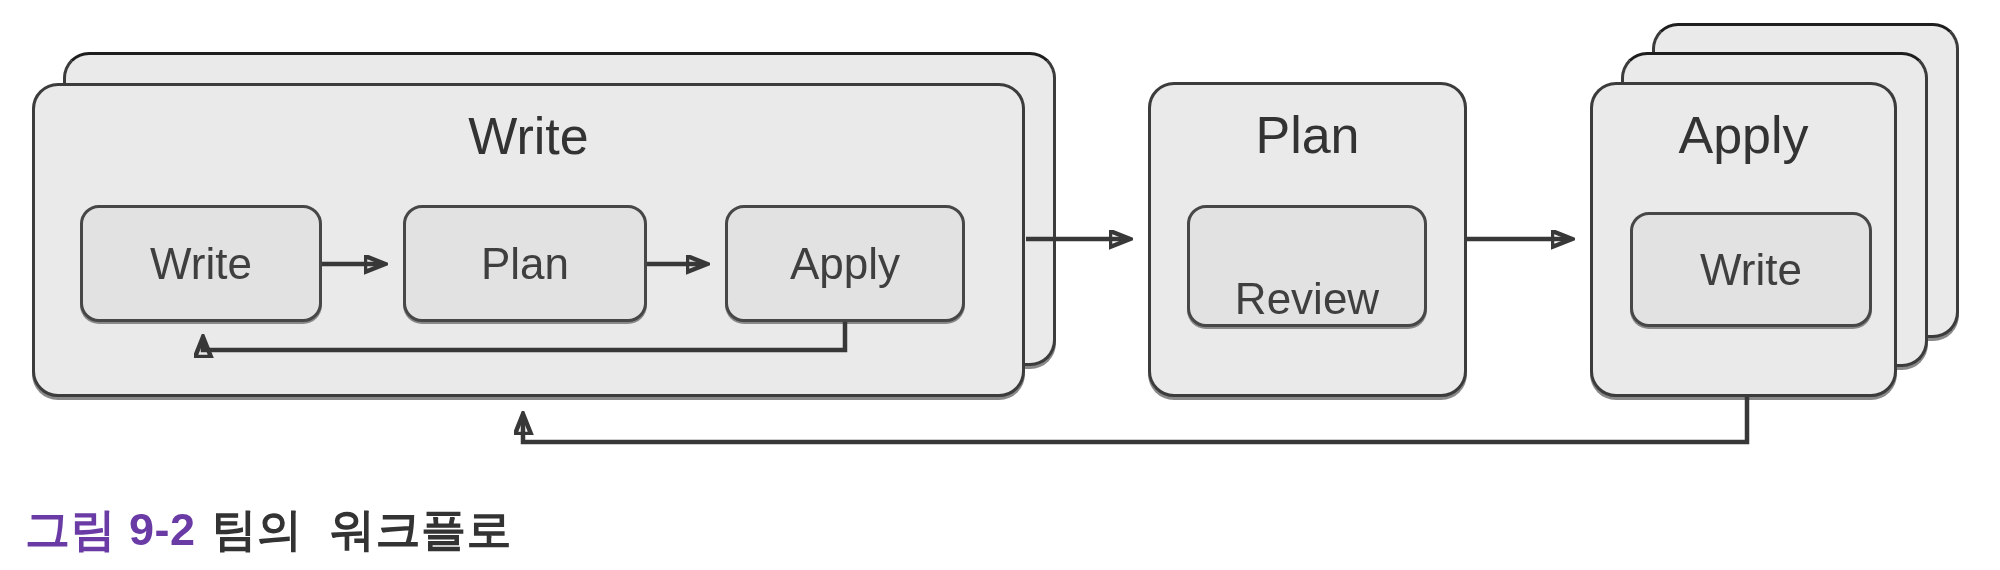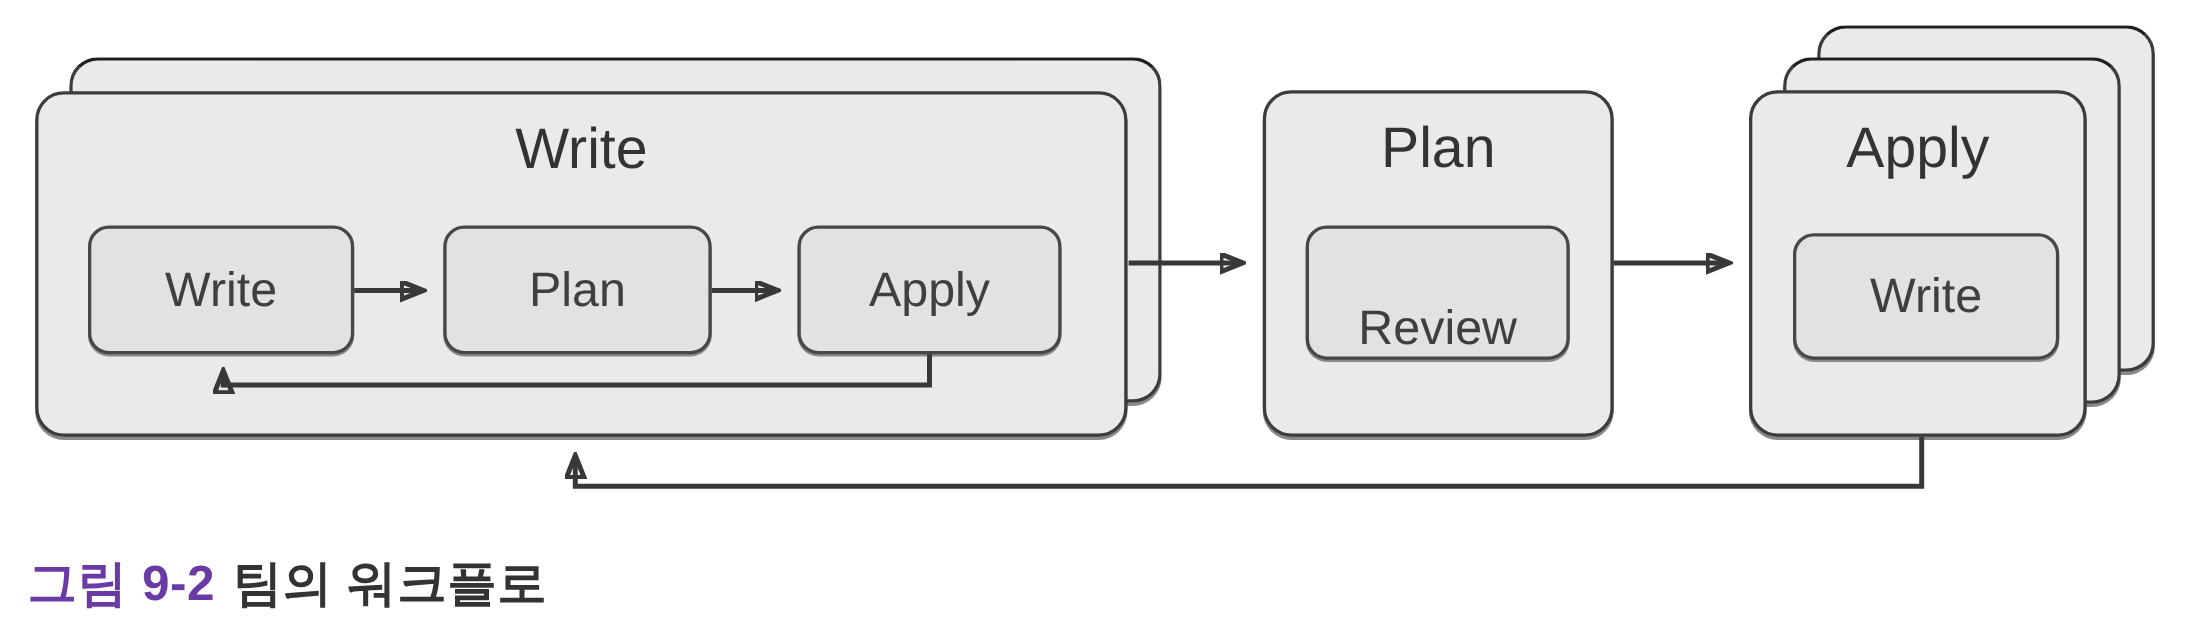--- a/index.html
+++ b/index.html
@@ -86,21 +86,21 @@
   .caption {
     position: absolute;
     left: 25px;
     top: 500px;
     font-size: 45px;
     font-weight: bold;
     letter-spacing: 0.5px;
     white-space: nowrap;
   }
   .caption .fig-label { color: var(--caption-label); margin-right: 16px; }
-  .caption .fig-text  { color: var(--caption-text); }
+  .caption .fig-text  { color: var(--caption-text); font-family: Liberation Mono, monospace; }
 </style>
 </head>
 <body>
 
 <div class="stage">
 
   <div class="card back l-back"></div>
   <div class="card l-main">
     <div class="card-title">Write</div>
   </div>

